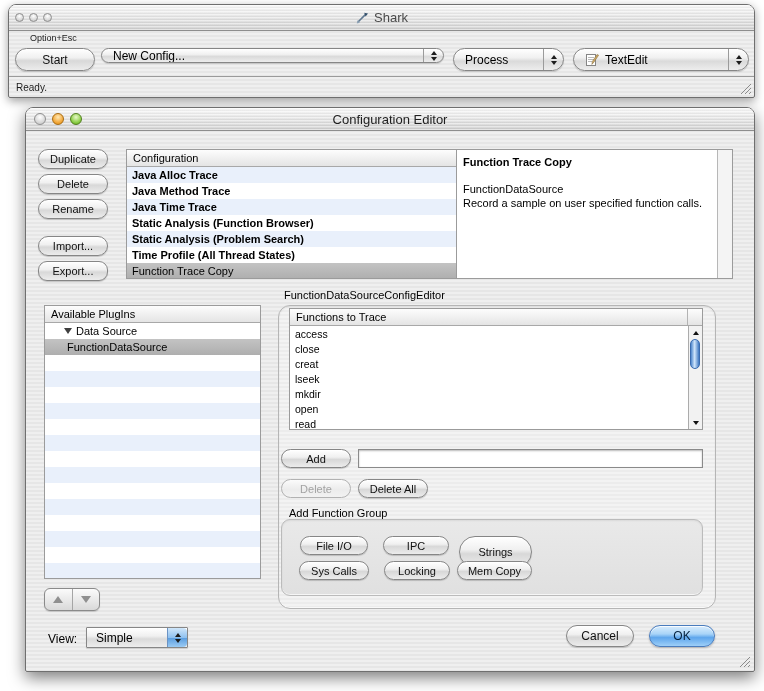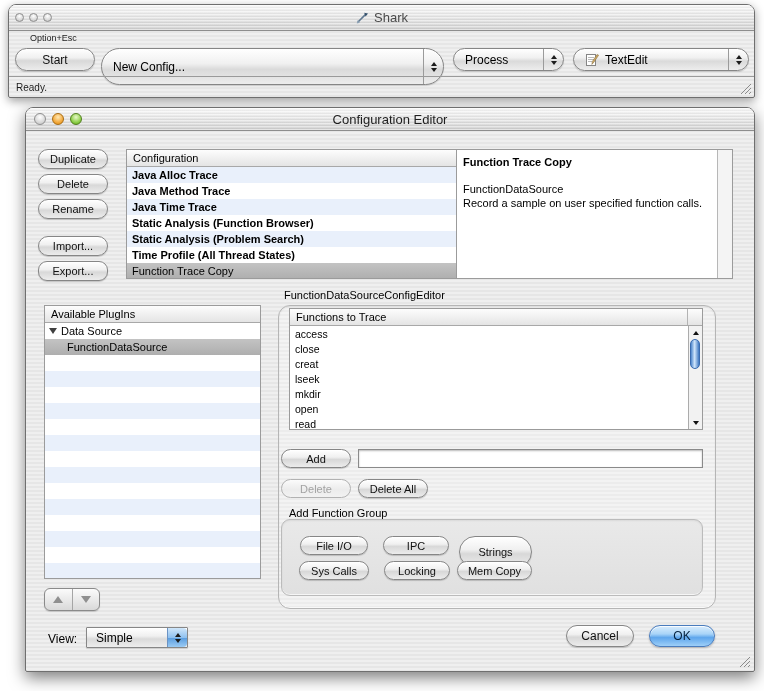--- a/index.html
+++ b/index.html
@@ -90,21 +90,21 @@
           <path d="M1.8 12.4 L5 11.8 L2.4 9.2 Z" fill="#8fa3b5"></path>
         </svg>
         <span>Shark</span>
       </div>
     </div>
 
     <div class="lbl" style="left:21px;top:28px;font-size:9px;color:#222;">Option+Esc</div>
 
     <button class="btn" style="left:6px;top:43px;width:80px;height:23px;">Start</button>
 
-    <div class="popup" style="left:92px;top:43px;width:343px;height:37px;">
+    <div class="popup" style="left:92px;top:43px;width:343px;height:15px;">
       <span class="lab">New Config...</span>
       <span class="poparrows">
           <i class="tri-up"></i>
           <i class="tri-down"></i>
         </span>
     </div>
 
     <div class="popup" style="left:444px;top:43px;width:111px;height:23px;">
       <span class="lab">Process</span>
       <span class="poparrows">
@@ -184,21 +184,21 @@
         <div>Record a sample on user specified function calls.</div>
       </div>
       <div class="desc-strip"></div>
     </div>
 
     <div class="table" style="left:18px;top:197px;width:217px;height:274px;">
       <div class="thead">
         <span>Available PlugIns</span>
       </div>
       <div class="rows full">
-        <div class="row" style="padding-left:4px;">
+        <div class="row" style="padding-left:19px;">
           <i class="disc"></i>
           <span>Data Source</span>
         </div>
         <div class="row sel" style="padding-left:22px;">FunctionDataSource</div>
         <div style="position:absolute;left:0;right:0;top:32px;bottom:0;
                     background:repeating-linear-gradient(180deg,#ffffff 0 16px,#e9f0fb 16px 32px);"></div>
       </div>
     </div>
 
     <div class="lbl" style="left:258px;top:181px;">FunctionDataSourceConfigEditor</div>

